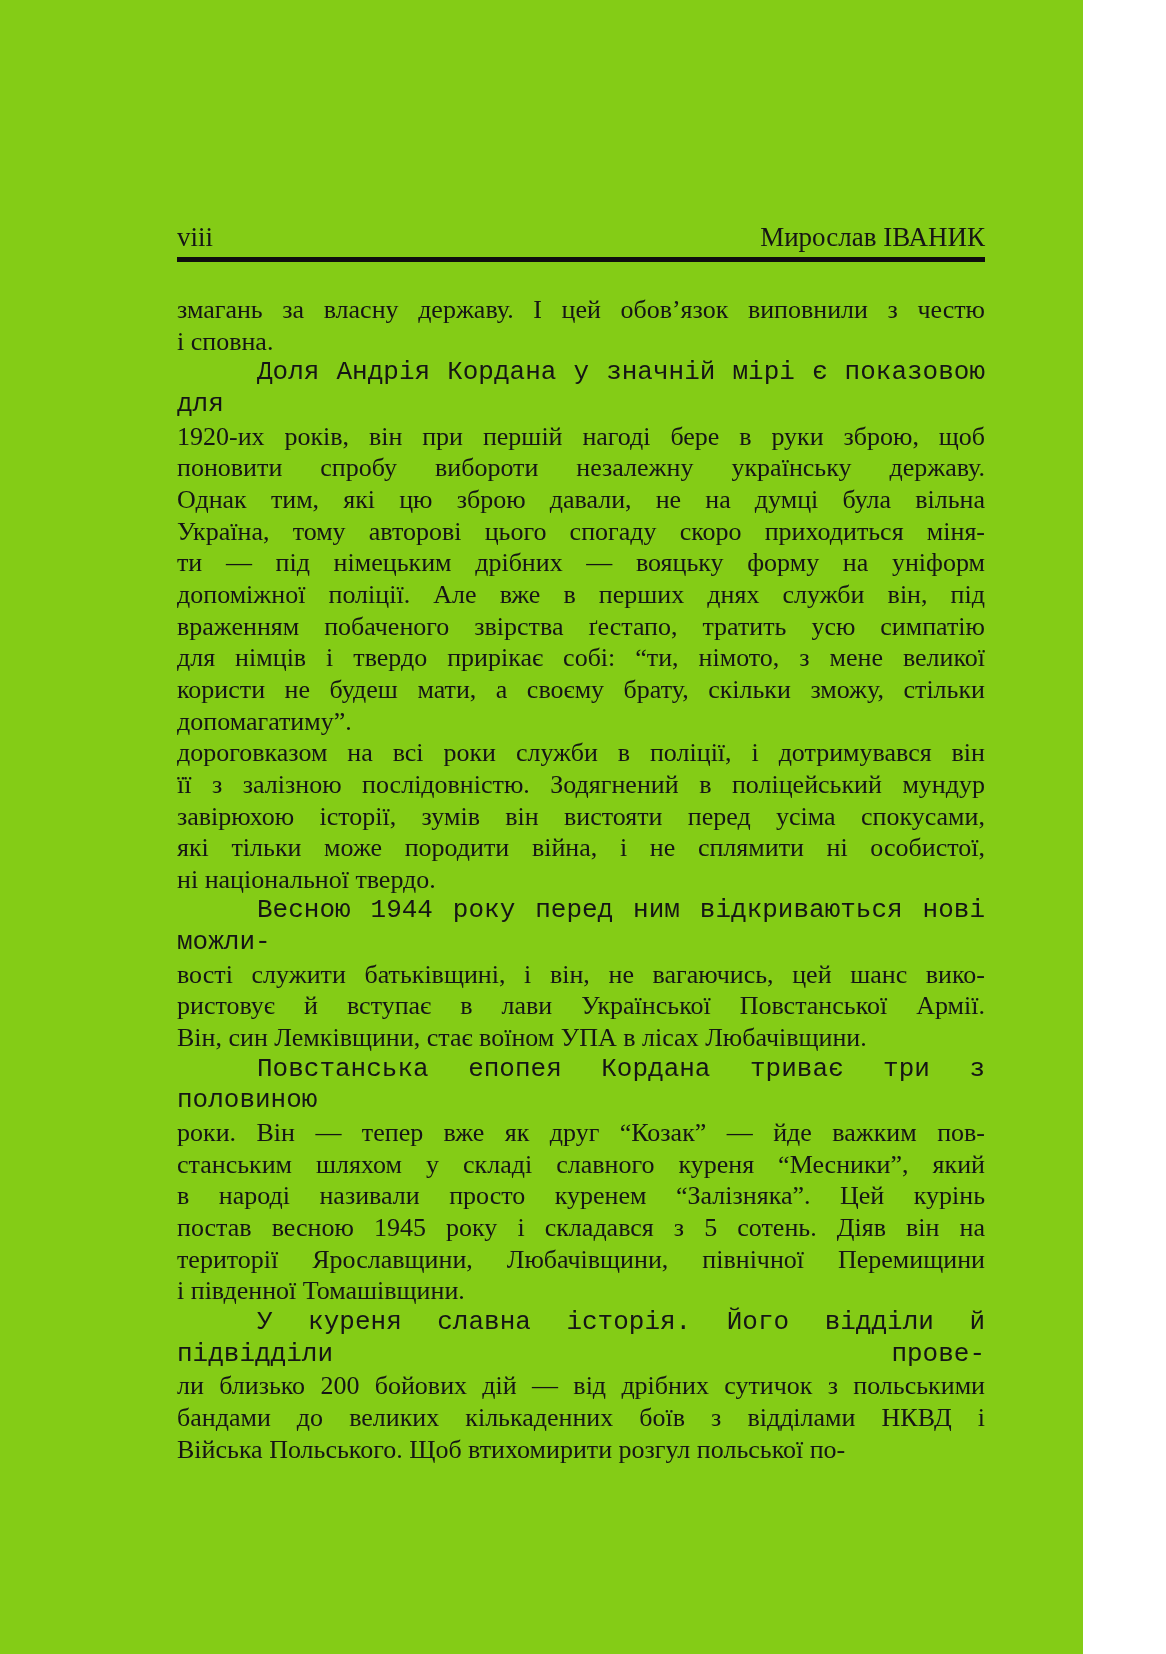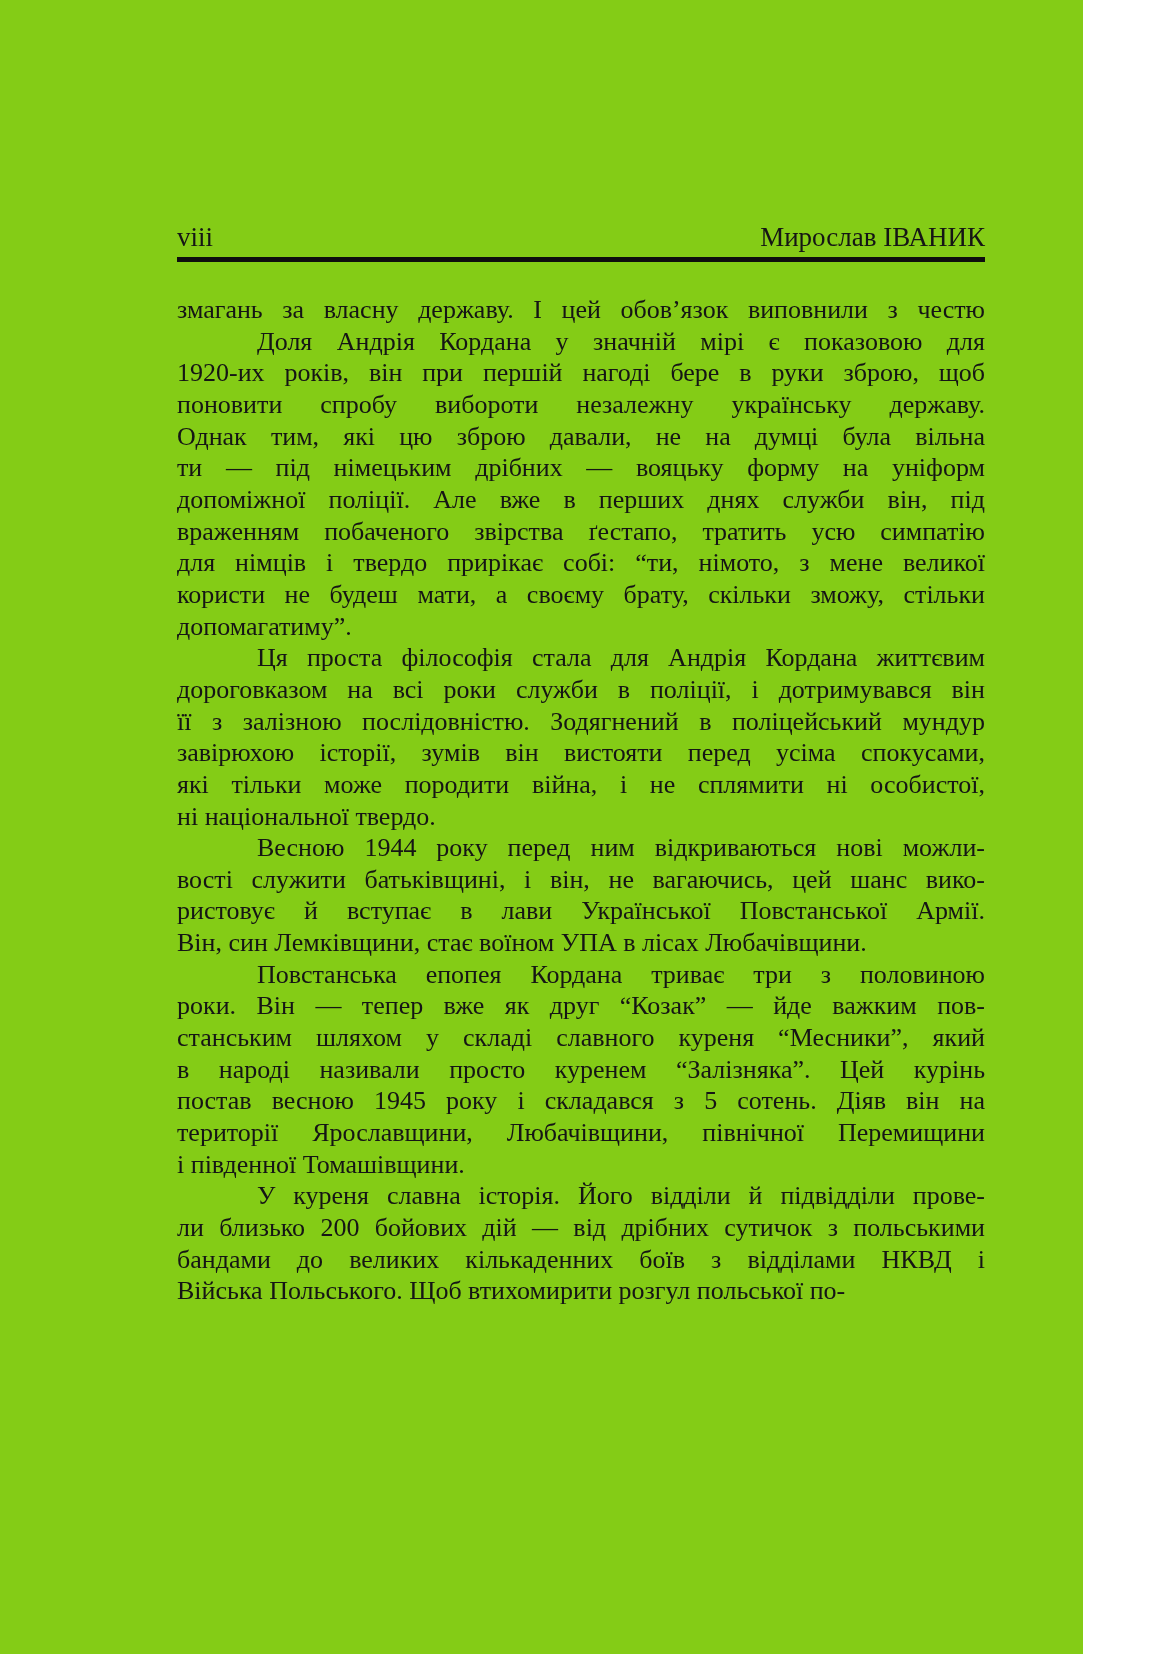--- a/index.html
+++ b/index.html
@@ -43,47 +43,49 @@
     font-size: 26px;
     line-height: 31.66px;
     text-align: justify;
     text-justify: inter-word;
   }
   .line {
     text-align-last: justify;
   }
   .line.first {
     text-indent: 80px;
+    font-family: Liberation Mono, monospace;
   }
   .line.last {
     text-align-last: left;
   }
 </style>
 </head>
 <body>
 
 <div class="page">
   <header class="running-head">
     <span>viii</span>
     <span>Мирослав ІВАНИК</span>
   </header>
   <div class="rule"></div>
   <main class="body-text" id="body-text">
       <div class="line">змагань за власну державу. І цей обов’язок виповнили з честю</div>
+      <div class="line last">і сповна.</div>
       <div class="line first">Доля Андрія Кордана у значній мірі є показовою для</div>
       <div class="line">1920-их років, він при першій нагоді бере в руки зброю, щоб</div>
       <div class="line">поновити спробу вибороти незалежну українську державу.</div>
       <div class="line">Однак тим, які цю зброю давали, не на думці була вільна</div>
+      <div class="line">Україна, тому авторові цього спогаду скоро приходиться міня-</div>
       <div class="line">ти — під німецьким дрібних — вояцьку форму на уніформ</div>
       <div class="line">допоміжної поліції. Але вже в перших днях служби він, під</div>
       <div class="line">враженням побаченого звірства ґестапо, тратить усю симпатію</div>
       <div class="line">для німців і твердо прирікає собі: “ти, німото, з мене великої</div>
       <div class="line">користи не будеш мати, а своєму брату, скільки зможу, стільки</div>
       <div class="line last">допомагатиму”.</div>
-      <div class="line first">Ця проста філософія стала для Андрія Кордана життєвим</div>
       <div class="line">дороговказом на всі роки служби в поліції, і дотримувався він</div>
       <div class="line">її з залізною послідовністю. Зодягнений в поліцейський мундур</div>
       <div class="line">завірюхою історії, зумів він вистояти перед усіма спокусами,</div>
       <div class="line">які тільки може породити війна, і не сплямити ні особистої,</div>
       <div class="line last">ні національної твердо.</div>
       <div class="line first">Весною 1944 року перед ним відкриваються нові можли-</div>
       <div class="line">вості служити батьківщині, і він, не вагаючись, цей шанс вико-</div>
       <div class="line">ристовує й вступає в лави Української Повстанської Армії.</div>
       <div class="line last">Він, син Лемківщини, стає воїном УПА в лісах Любачівщини.</div>
       <div class="line first">Повстанська епопея Кордана триває три з половиною</div>

